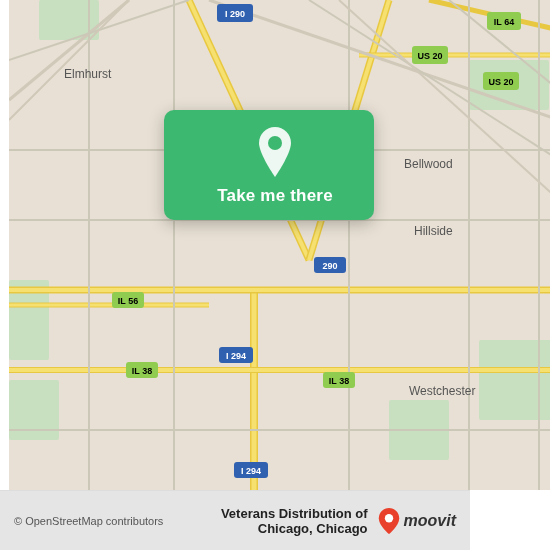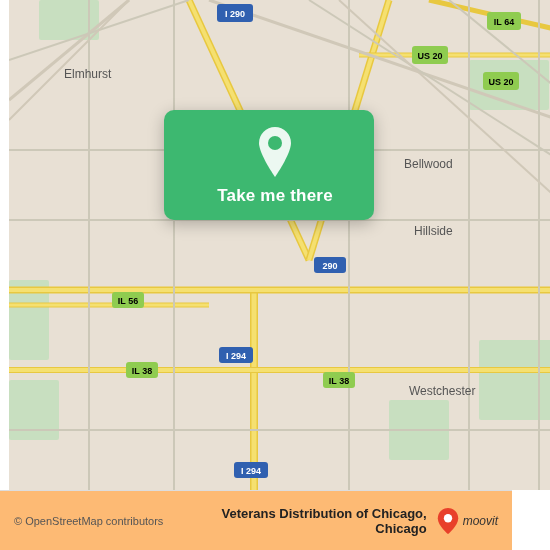--- a/index.html
+++ b/index.html
@@ -55,23 +55,23 @@
     #card-label {
       color: #fff;
       font-size: 17px;
       font-weight: 600;
       letter-spacing: 0.2px;
       text-align: center;
     }
 
     
     #bottom-bar {
-      width: 512px;
+      width: 470px;
       height: 60px;
-      background: #fdba74;
+      background: #e5e5e5;
       display: flex;
       align-items: center;
       justify-content: space-between;
       padding: 0 14px;
       border-top: 1px solid #ddd;
     }
 
     #attribution {
       font-size: 11px;
       color: #555;
@@ -91,22 +91,22 @@
       align-items: center;
       gap: 4px;
     }
 
     #moovit-pin {
       width: 22px;
       height: 26px;
     }
 
     #moovit-text {
-      font-size: 12px;
-      font-weight: 400;
+      font-size: 16px;
+      font-weight: 700;
       color: #333;
       font-style: italic;
     }
   </style>
 </head>
 <body>
 
 <div id="map-container">
   
   <svg id="map-svg" viewBox="0 0 550 490" xmlns="http://www.w3.org/2000/svg">

